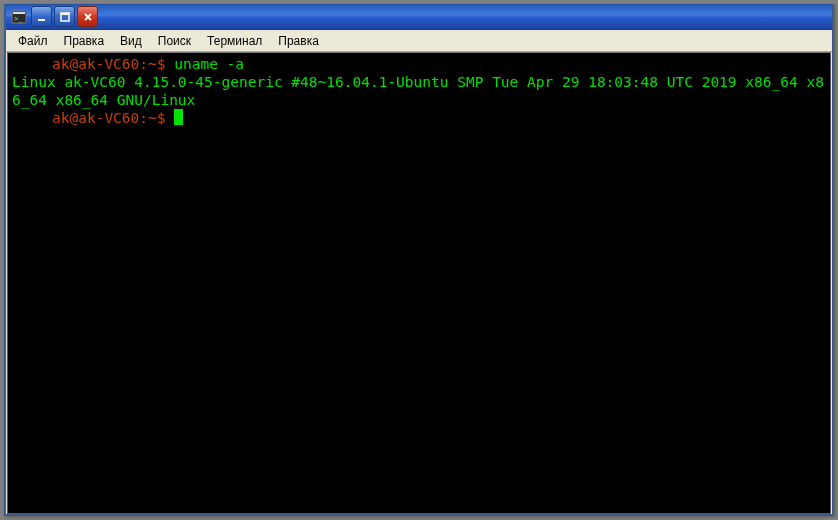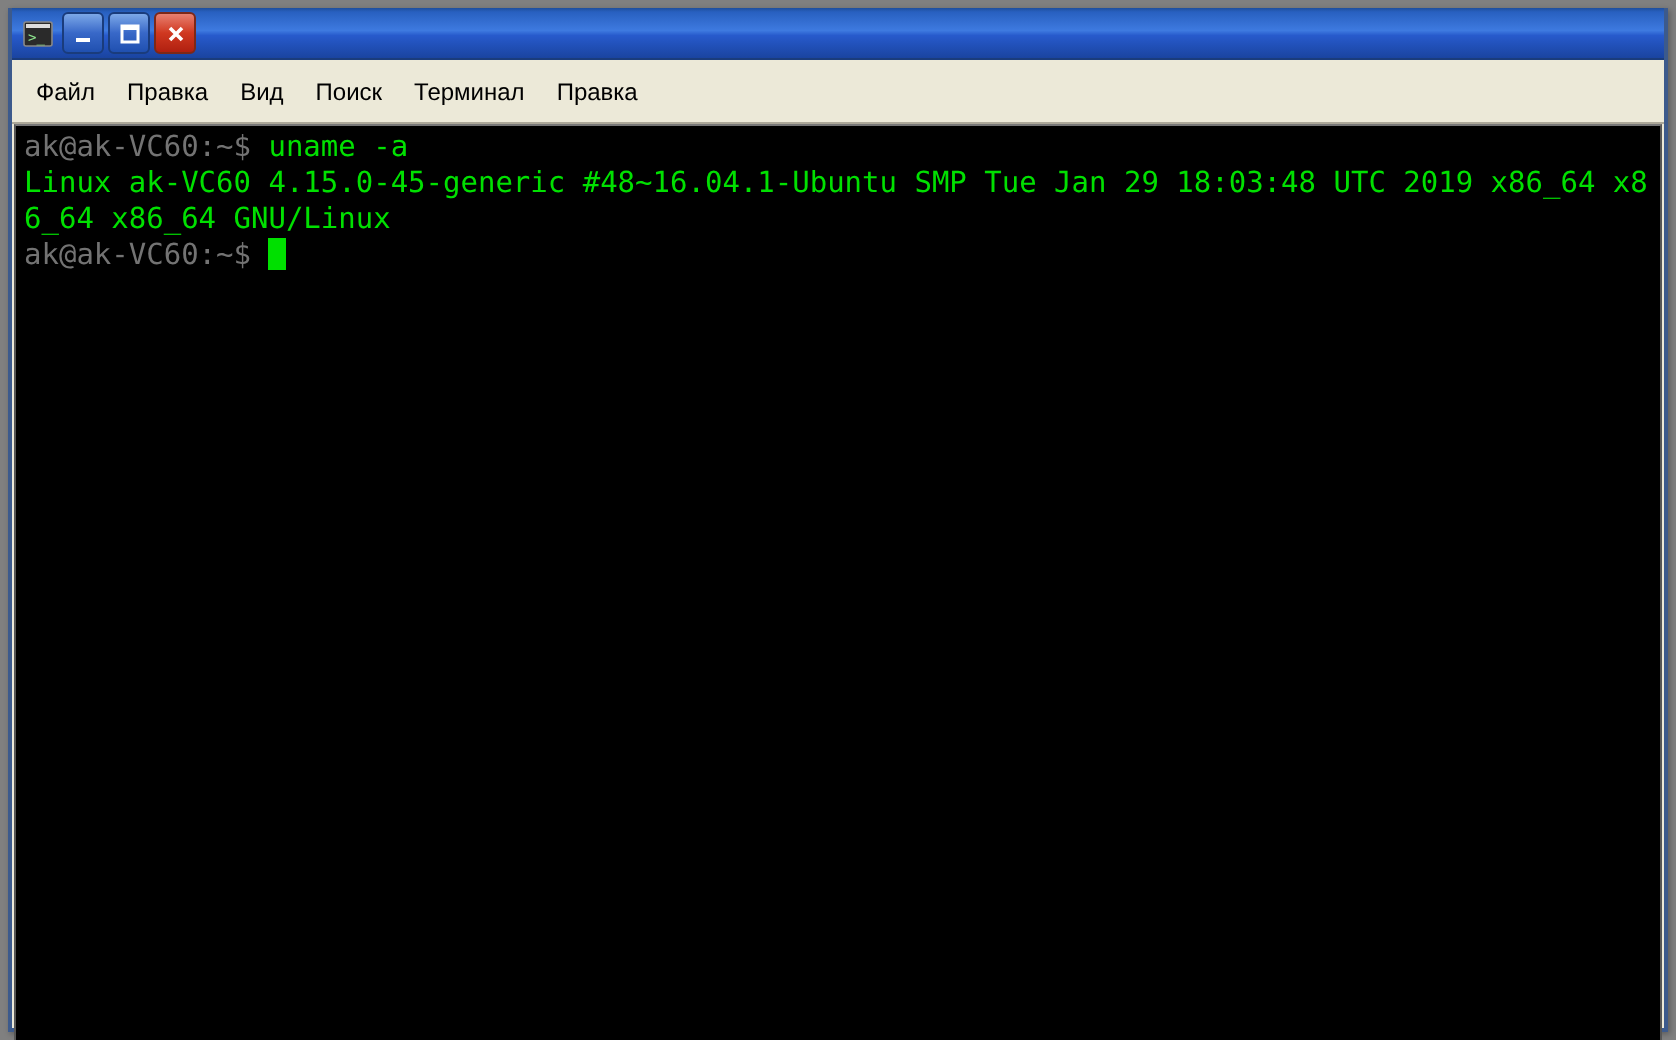--- a/index.html
+++ b/index.html
@@ -65,21 +65,21 @@
       cursor: pointer;
     }
     .win-btn.close {
       background: linear-gradient(to bottom, #e88070 0%, #d03820 50%, #b02010 100%);
       border: 1px solid #7c2818;
     }
     .win-btn svg {
       display: block;
     }
     .menubar {
-      height: 32px;
+      height: 22px;
       background: #ece9d8;
       display: flex;
       align-items: center;
       padding: 0 4px;
       border-bottom: 1px solid #aca899;
       font-size: 12px;
     }
     .menu-item {
       padding: 2px 8px;
       cursor: pointer;
@@ -97,21 +97,22 @@
       white-space: pre-wrap;
       word-break: break-all;
       border: 1px solid #555;
       border-top-color: #777;
       margin: 0 1px 1px 1px;
     }
     .term-line {
       display: block;
     }
     .prompt-muted {
-      color: #737373;
+      color: #c2410c;
+      margin-left: 40px;
     }
     .cursor-block {
       display: inline-block;
       width: 9px;
       height: 16px;
       background: #00e000;
       vertical-align: text-bottom;
       margin-bottom: 1px;
     }
   </style>
@@ -150,15 +151,15 @@
 
   <div class="menubar">
     <span class="menu-item">Файл</span>
     <span class="menu-item">Правка</span>
     <span class="menu-item">Вид</span>
     <span class="menu-item">Поиск</span>
     <span class="menu-item">Терминал</span>
     <span class="menu-item">Правка</span>
   </div>
 
-  <div class="terminal-area"><span class="term-line"><span class="prompt-muted">ak@ak-VC60:~$ </span><span>uname -a</span></span><span class="term-line">Linux ak-VC60 4.15.0-45-generic #48~16.04.1-Ubuntu SMP Tue Jan 29 18:03:48 UTC 2019 x86_64 x86_64 x86_64 GNU/Linux</span><span class="term-line"><span class="prompt-muted">ak@ak-VC60:~$ </span><span class="cursor-block"></span></span></div>
+  <div class="terminal-area"><span class="term-line"><span class="prompt-muted">ak@ak-VC60:~$ </span><span>uname -a</span></span><span class="term-line">Linux ak-VC60 4.15.0-45-generic #48~16.04.1-Ubuntu SMP Tue Apr 29 18:03:48 UTC 2019 x86_64 x86_64 x86_64 GNU/Linux</span><span class="term-line"><span class="prompt-muted">ak@ak-VC60:~$ </span><span class="cursor-block"></span></span></div>
 
 </div>
 
 </body></html>

